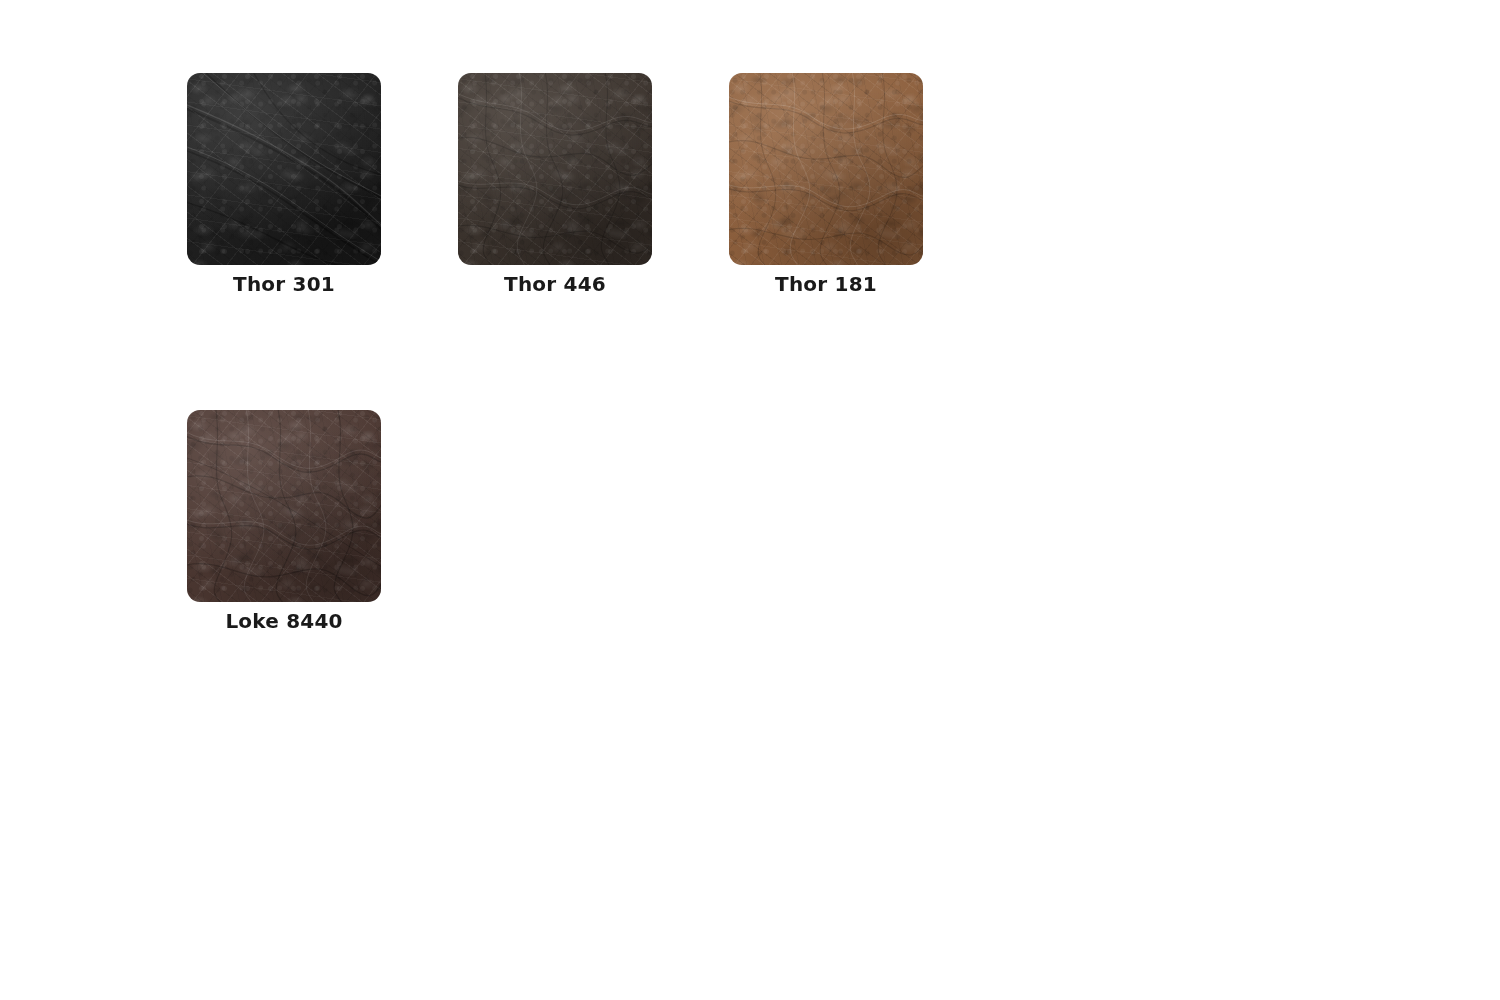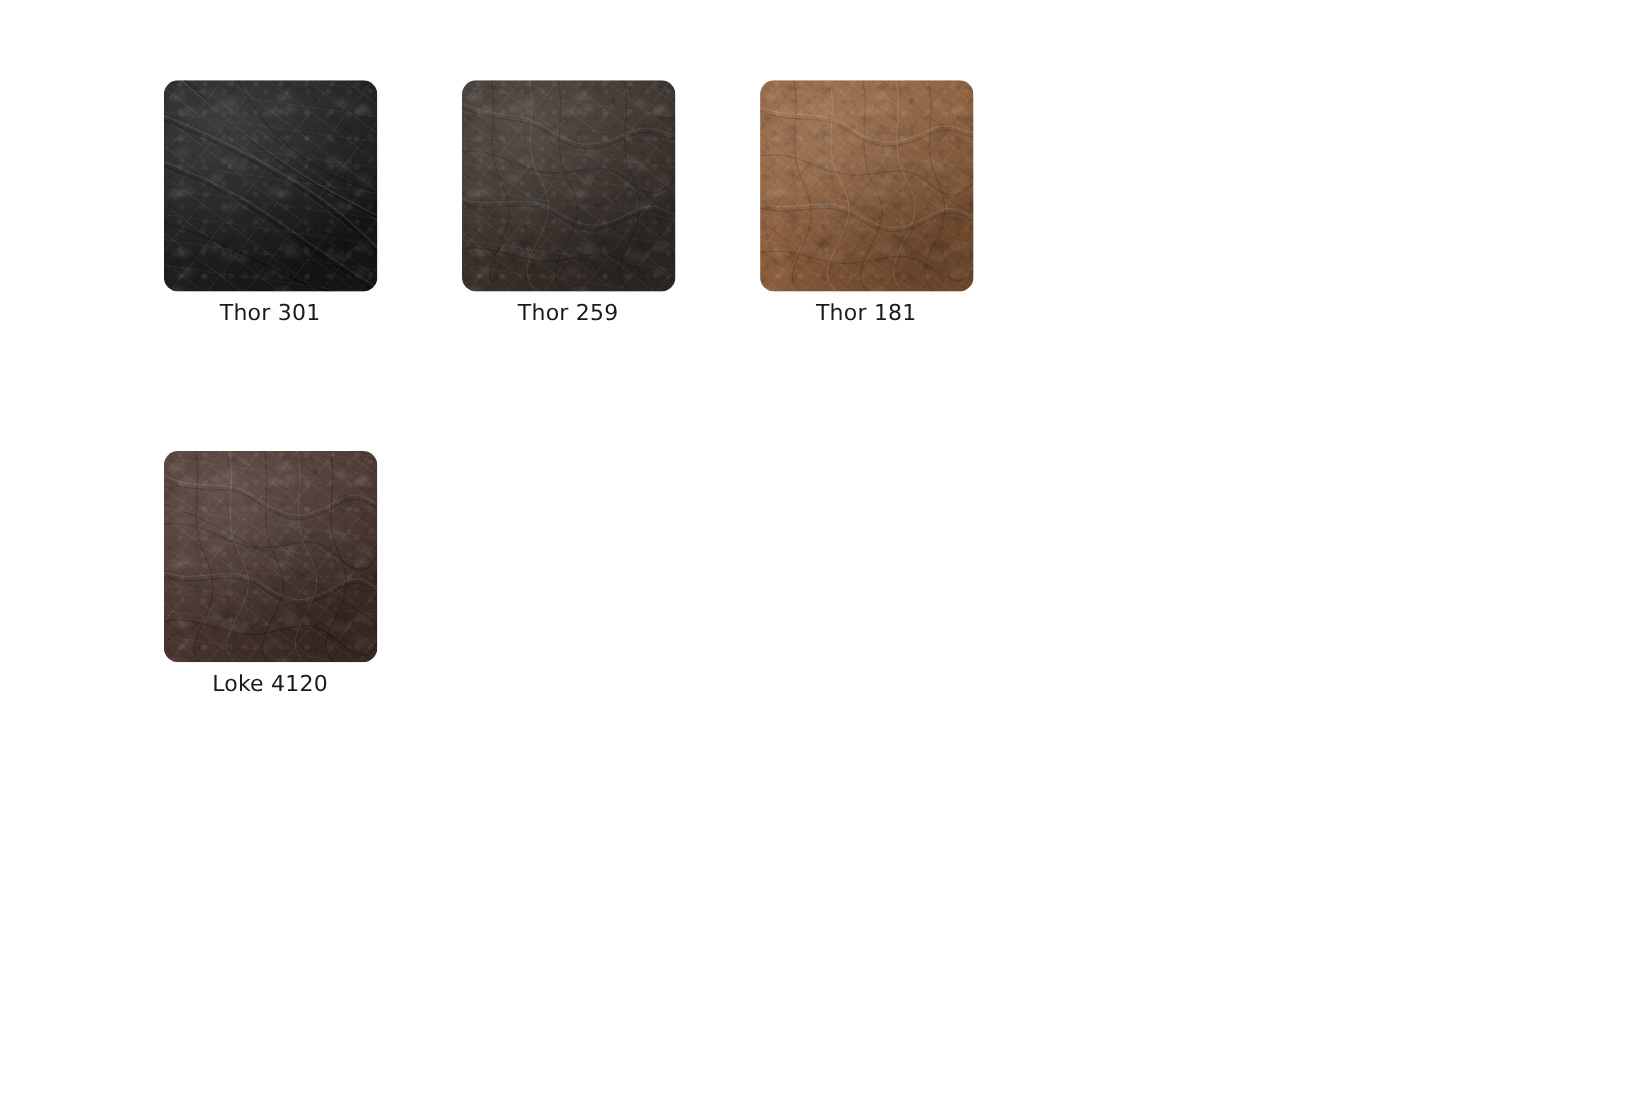--- a/index.html
+++ b/index.html
@@ -25,21 +25,22 @@
   .swatch-row {
     display: flex;
     flex-direction: row;
   }
   .swatch-row.row-1 { margin-bottom: 0; }
 
   .swatch-cell {
     width: 271px;
     display: flex;
     flex-direction: column;
-    align-items: center;
+    align-items: flex-end;
+    font-weight: bold;
   }
 
   .swatch-tile {
     width: 194px;
     height: 192px;
     border-radius: 13px;
     position: relative;
     overflow: hidden;
     background-color: #777;
   }
@@ -176,21 +177,21 @@
             <path d="M146 -5 C 156 30, 140 56, 154 86 S 162 126, 148 156 S 156 184, 150 200" stroke-width="1.1"></path>
           </g>
           <g fill="none" stroke="#fff" stroke-opacity="0.10" stroke-linecap="round">
             <path d="M-5 18 C 26 36, 52 26, 78 44 S 120 62, 150 48 S 188 58, 200 46" stroke-width="1"></path>
             <path d="M-5 106 C 24 120, 56 100, 84 118 S 124 136, 154 120 S 190 130, 200 118" stroke-width="1"></path>
             <path d="M60 -5 C 70 26, 54 58, 70 88 S 78 126, 64 156 S 72 186, 66 200" stroke-width=".9"></path>
           </g>
         </svg>
         <div class="grain grain-sheen"></div>
       </div>
-      <div class="swatch-label">Thor 259</div>
+      <div class="swatch-label">Thor 446</div>
     </div>
 
     <div class="swatch-cell">
       <div class="swatch-tile" style="background-color: rgb(139, 94, 60); background-image: radial-gradient(140% 110% at 28% 20%, rgba(171, 122, 83, 0.333), rgba(0, 0, 0, 0) 60%), radial-gradient(130% 120% at 80% 86%, rgba(94, 60, 35, 0.467), rgba(0, 0, 0, 0) 64%);">
         <div class="grain grain-a"></div>
         <div class="grain grain-b"></div>
         <div class="grain grain-c"></div>
         <svg class="creases" viewBox="0 0 194 192" preserveAspectRatio="none">
           <g fill="none" stroke="#000" stroke-opacity="0.16" stroke-linecap="round">
             <path d="M-5 26 C 28 42, 54 28, 80 46 S 122 64, 152 50 S 188 60, 200 48" stroke-width="1.2"></path>
@@ -237,18 +238,18 @@
           </g>
           <g fill="none" stroke="#fff" stroke-opacity="0.11" stroke-linecap="round">
             <path d="M-5 20 C 30 40, 56 22, 84 42 S 126 64, 156 46 S 190 58, 200 44" stroke-width="1"></path>
             <path d="M-5 108 C 28 124, 60 100, 88 120 S 128 140, 158 122 S 190 134, 200 120" stroke-width="1"></path>
             <path d="M58 -5 C 68 30, 52 62, 68 92 S 76 130, 62 160 S 70 186, 64 200" stroke-width=".9"></path>
             <path d="M120 -5 C 130 28, 114 60, 130 90 S 138 128, 124 158 S 132 186, 126 200" stroke-width=".9"></path>
           </g>
         </svg>
         <div class="grain grain-sheen"></div>
       </div>
-      <div class="swatch-label">Loke 4120</div>
+      <div class="swatch-label">Loke 8440</div>
     </div>
 
   </div>
 
 </div>
 
 </body></html>

